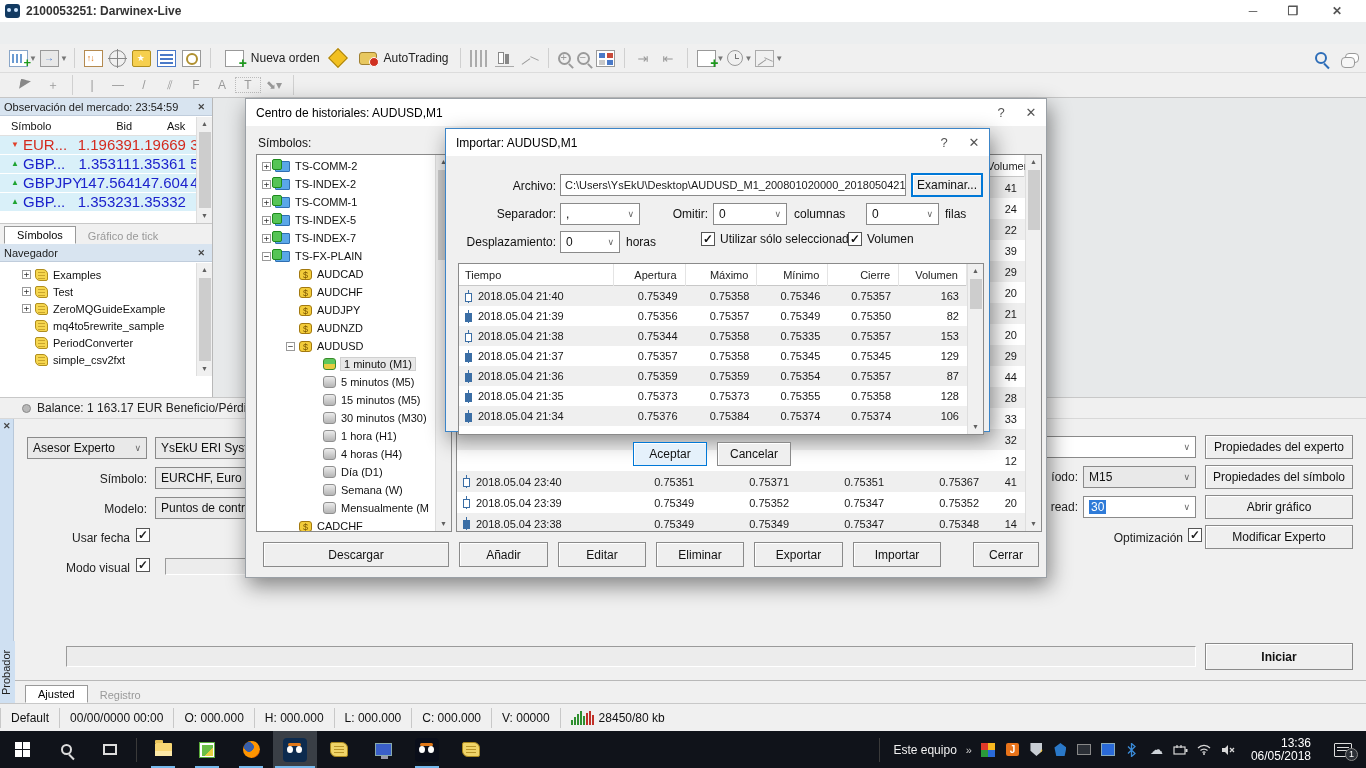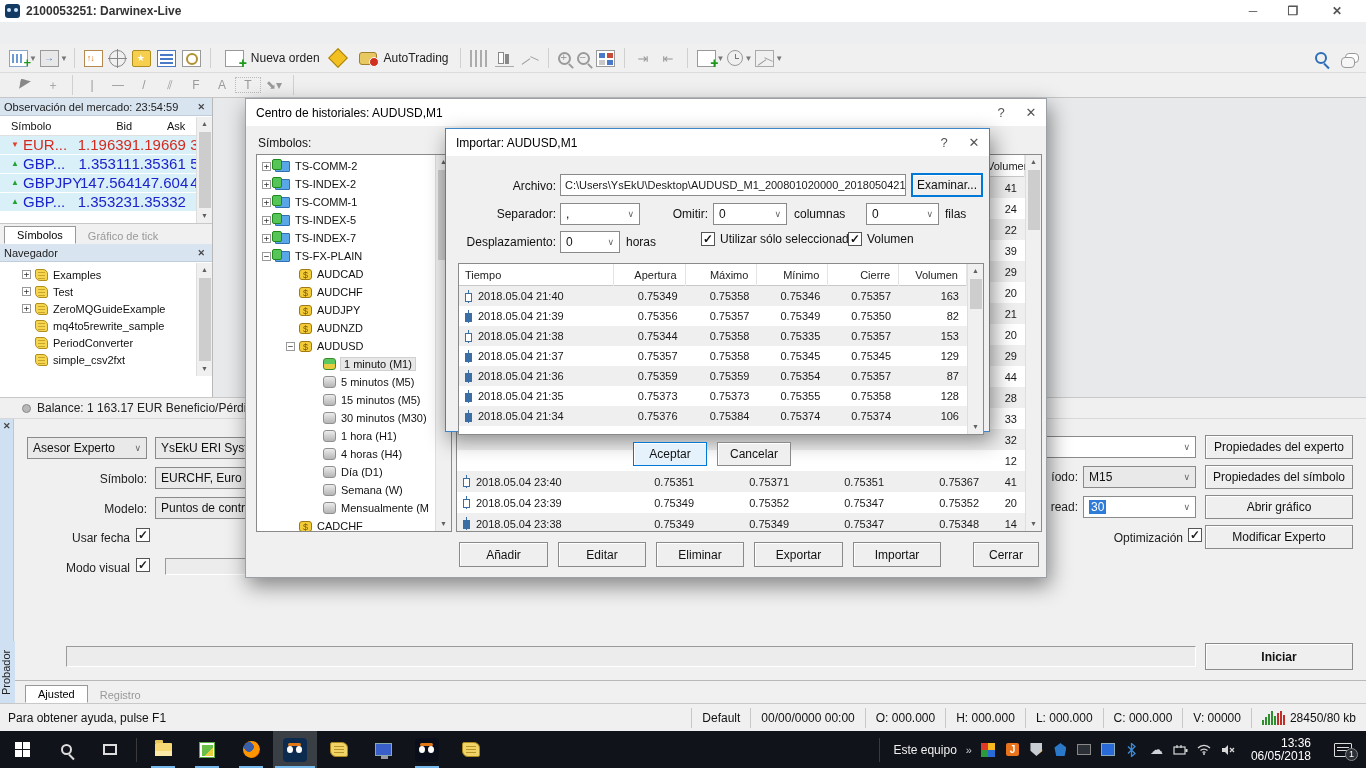--- a/index.html
+++ b/index.html
@@ -458,21 +458,20 @@
     <div class="wbtn" style="left:1205px;top:224px;width:148px;height:27px;font-weight:bold;">Iniciar</div>
 
     <div class="probador-v">Probador</div>
     <div class="ttabs">
       <span class="ptab active">Ajusted</span>
       <span class="ptab">Registro</span>
     </div>
   </div>
 
   <div class="abs statusbar">
-    <span class="sb-help">Para obtener ayuda, pulse F1</span>
     <span style="display:flex;height:100%;align-items:center;">
 
     <span class="sb-seg">Default</span>
         <span class="sb-seg">00/00/0000 00:00</span>
         <span class="sb-seg">O: 000.000</span>
         <span class="sb-seg">H: 000.000</span>
         <span class="sb-seg">L: 000.000</span>
         <span class="sb-seg">C: 000.000</span>
         <span class="sb-seg">V: 00000</span>
       </span>
@@ -882,20 +881,21 @@
           </div>
       </div>
       <div class="vscroll" style="border-left:1px solid #dedede;">
         <span class="sa">▲</span>
           <span class="thumb" style="height:60px;margin:1px 0;"></span>
           <span style="flex:1;"></span>
           <span class="sa">▼</span>
       </div>
     </div>
 
+    <div class="dlg-btn" style="left:17px;top:443px;width:186px;">Descargar</div>
     <div class="dlg-btn" style="left:213px;top:443px;width:89px;">Añadir</div>
     <div class="dlg-btn" style="left:312px;top:443px;width:88px;">Editar</div>
     <div class="dlg-btn" style="left:410px;top:443px;width:88px;">Eliminar</div>
     <div class="dlg-btn" style="left:508px;top:443px;width:89px;">Exportar</div>
     <div class="dlg-btn" style="left:607px;top:443px;width:88px;">Importar</div>
     <div class="dlg-btn" style="left:727px;top:443px;width:66px;">Cerrar</div>
   </div>
 
   <div class="dialog importar">
     <div class="dlg-title">

